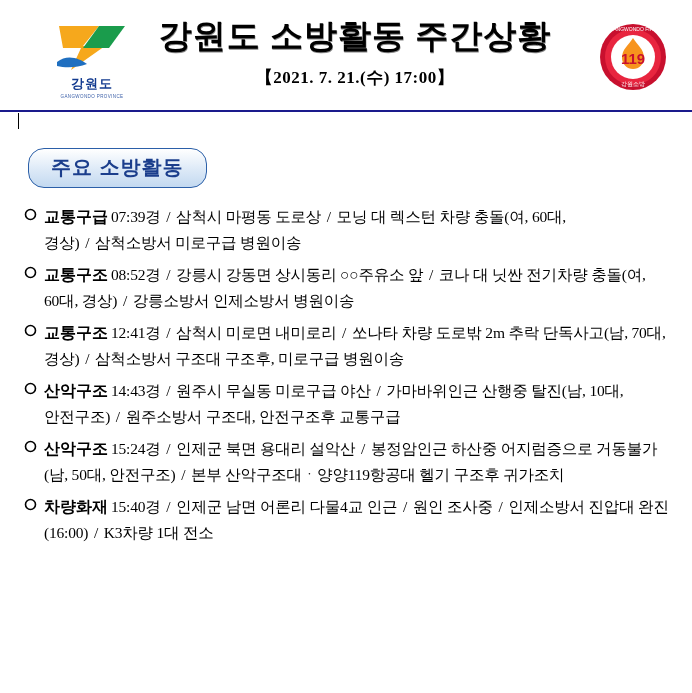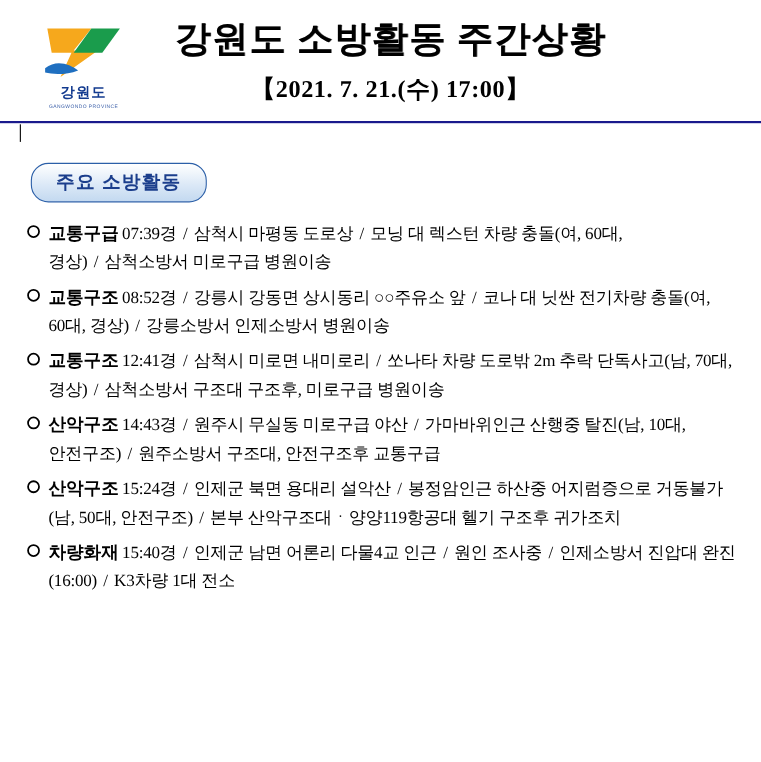--- a/index.html
+++ b/index.html
@@ -19,21 +19,21 @@
   
   .header {
     position: relative;
     height: 112px;
     border-bottom: 2px solid #1a1a8c;
     box-sizing: border-box;
   }
 
   .logo-block {
     position: absolute;
-    left: 28px;
+    left: 44px;
     top: 22px;
     width: 96px;
     text-align: center;
   }
   .logo-mark {
     width: 78px;
     height: 52px;
     margin: 0 auto;
     position: relative;
   }
@@ -66,21 +66,21 @@
     font-size: 33px;
     font-weight: bold;
     letter-spacing: 1px;
     color: #000;
     line-height: 1.15;
     text-shadow: 0.6px 0.6px 0 #888;
     white-space: nowrap;
   }
   .doc-date {
     font-family: "Liberation Serif", serif;
-    font-size: 22px;
+    font-size: 17px;
     font-weight: bold;
     margin-top: 10px;
     letter-spacing: 0.5px;
     white-space: nowrap;
   }
 
   .emblem {
     position: absolute;
     right: 24px;
     top: 22px;
@@ -103,21 +103,21 @@
     margin-top: 36px;
     padding-left: 28px;
   }
   .section-head {
     display: inline-block;
     padding: 5px 22px 6px 22px;
     border: 1.5px solid #2b5fa8;
     border-radius: 16px;
     background: linear-gradient(180deg, #ffffff 0%, #dce9f7 55%, #c3d9f0 100%);
     font-family: "Liberation Sans", sans-serif;
-    font-size: 17px;
+    font-size: 20px;
     font-weight: bold;
     color: #1b3e8c;
     letter-spacing: 1px;
   }
 
   
   .items {
     margin-top: 16px;
     padding: 0 22px 0 24px;
   }
@@ -165,20 +165,31 @@
     </div>
     <div class="logo-text-ko">강원도</div>
     <div class="logo-text-en">GANGWONDO PROVINCE</div>
   </div>
 
   <div class="title-block">
     <div class="doc-title">강원도 소방활동 주간상황</div>
     <div class="doc-date">【2021. 7. 21.(수) 17:00】</div>
   </div>
 
+  <div class="emblem">
+    <svg width="70" height="70" viewBox="0 0 70 70" xmlns="http://www.w3.org/2000/svg">
+      <circle cx="35" cy="35" r="33" fill="#c8102e"></circle>
+      <circle cx="35" cy="35" r="28" fill="#e8253f"></circle>
+      <circle cx="35" cy="35" r="22" fill="#ffffff"></circle>
+      <path d="M35 16 C30 24 24 27 24 36 a11 11 0 0 0 22 0 c0-9-6-12-11-20z" fill="#f7941e"></path>
+      <text x="35" y="42" font-family="Liberation Sans, sans-serif" font-size="15" font-weight="bold" fill="#c8102e" text-anchor="middle">119</text>
+      <text x="35" y="9" font-family="Liberation Sans, sans-serif" font-size="5" fill="#ffffff" text-anchor="middle">GANGWONDO FIRE</text>
+      <text x="35" y="64" font-family="Liberation Sans, sans-serif" font-size="6" fill="#ffffff" text-anchor="middle">강원소방</text>
+    </svg>
+  </div>
 </div>
 <div class="caret"></div>
 
 <div class="section-head-wrap">
   <span class="section-head">주요 소방활동</span>
 </div>
 
 <div class="items">
 
   <div class="item">

